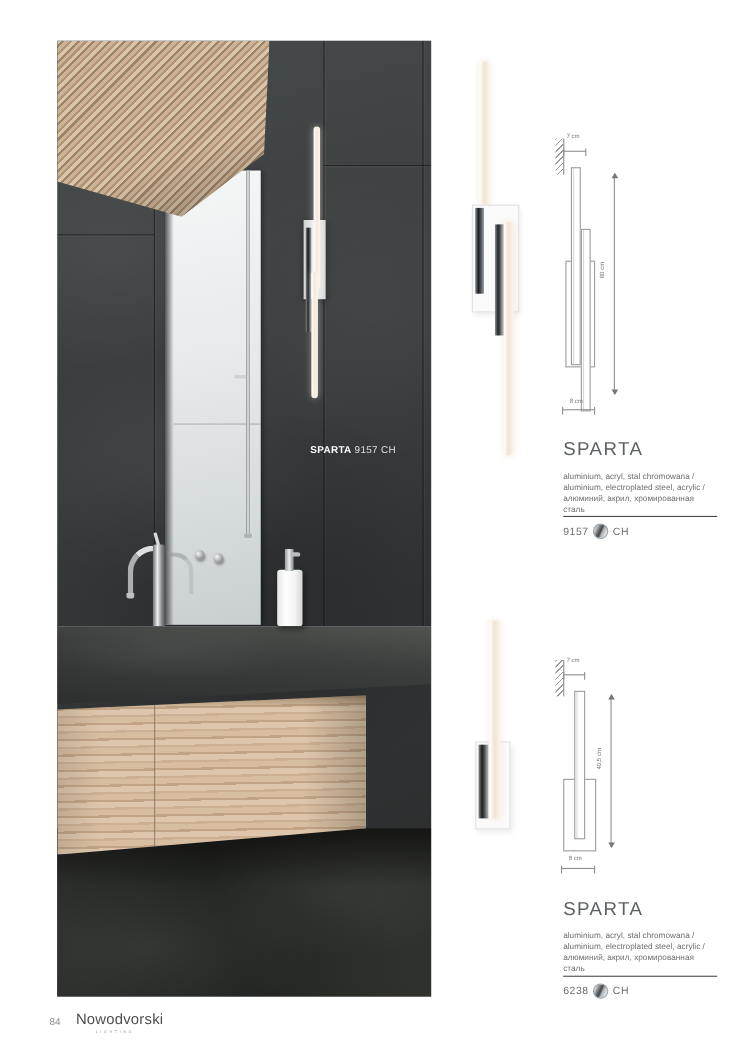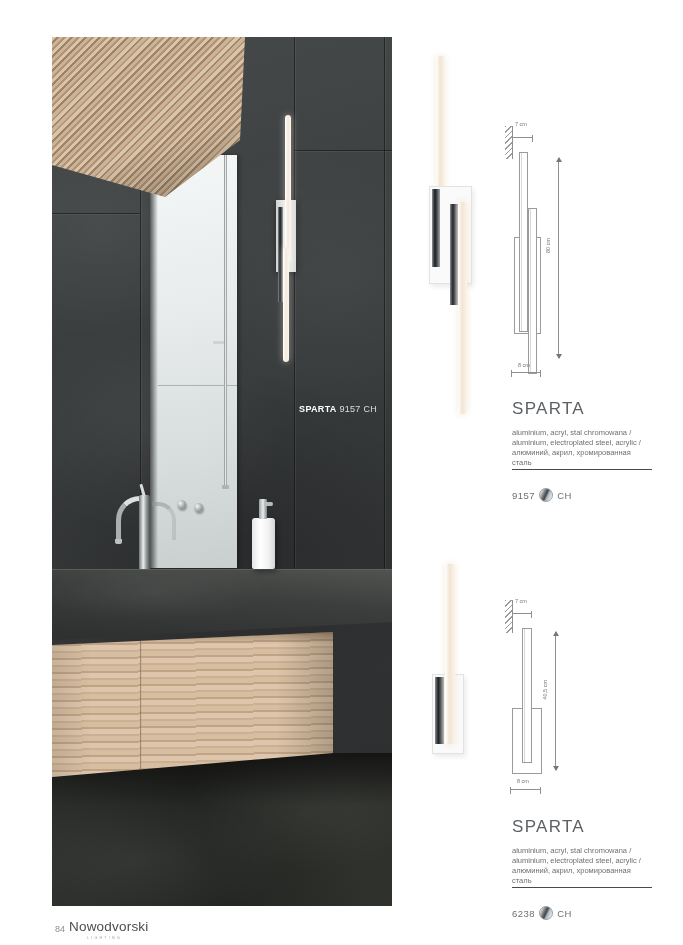--- a/index.html
+++ b/index.html
@@ -39,21 +39,21 @@
   .faucet-reflect{position:absolute;left:2px;top:347px;width:20px;height:34px;
     border-top:4px solid rgba(142,148,150,.8);border-right:4px solid rgba(168,174,176,.7);
     border-top-right-radius:18px;opacity:.65;}
   .lamp-plate{position:absolute;left:224px;top:163px;width:20px;height:72px;
     background:linear-gradient(90deg,#cfd1d1,#f1f2f2 50%,#d8dada);box-shadow:0 2px 6px rgba(0,0,0,.4);}
   .lamp-chrome{position:absolute;left:226px;top:170px;width:5px;height:95px;
     background:linear-gradient(90deg,#84888c,#17191b 40%,#3a3e41 60%,#9aa0a4);}
   .lamp-bar{position:absolute;width:6px;border-radius:3px;
     background:linear-gradient(90deg,#ffffff,#f3e9da 50%,#fbf6ee);
     box-shadow:0 0 7px rgba(255,248,235,.45);}
-  .photo-label{position:absolute;right:15px;top:367px;font-size:9px;letter-spacing:.3px;color:#ffffff;white-space:nowrap;}
+  .photo-label{position:absolute;right:32px;top:367px;font-size:9px;letter-spacing:.3px;color:#ffffff;white-space:nowrap;}
   .photo-label .b{font-weight:700;}
   .photo-label .r{font-weight:400;color:#e9e9e9;opacity:.92;}
   .counter{position:absolute;left:0;top:532px;width:340px;height:72px;
     clip-path:polygon(0 0,340px 0,340px 53px,0 71px);
     background:
       radial-gradient(160px 40px at 30% 30%, rgba(255,255,255,.06), transparent 70%),
       linear-gradient(185deg,#50534f 0%,#3b3e3c 40%,#2c2f2e 100%);
     border-top:1px solid rgba(255,255,255,.22);}
   .faucet-pillar{position:absolute;left:87px;top:458px;width:11px;height:74px;border-radius:2px 2px 0 0;
     background:linear-gradient(90deg,#6d7275,#eaeeee 38%,#8d9395 70%,#4c5153);}
@@ -108,26 +108,26 @@
     border-right:3px solid transparent;border-top:5px solid #777;}
   .outline{position:absolute;border:1px solid #9b9b9b;background:#fff;}
   .outline.inner::after{content:"";position:absolute;left:1px;top:0;bottom:0;width:1px;background:#d8d8d8;}
   .outline.hollow{background:transparent;}
 
   
   .tblock{position:absolute;left:512px;width:140px;}
   .ptitle{margin:0;font-size:17px;font-weight:400;letter-spacing:1.3px;color:#5d6164;}
   .mats{margin:9px 0 0;font-size:7.5px;line-height:10px;color:#6f6f6f;}
   .mats .u{display:inline-block;border-bottom:1px solid #4a4a4a;padding-bottom:1px;}
-  .coderow{margin-top:18px;display:flex;align-items:center;gap:4px;font-size:9.5px;letter-spacing:.5px;color:#6f6f6f;}
+  .coderow{margin-top:6px;display:flex;align-items:center;gap:4px;font-size:9.5px;letter-spacing:.5px;color:#6f6f6f;}
   .swatch{width:12px;height:12px;border-radius:50%;border:1px solid #9aa0a4;
     background:linear-gradient(115deg,#eef0f2 10%,#686d72 38%,#42474c 50%,#aeb4b9 62%,#f2f4f5 90%);}
 
   
-  .page-num{position:absolute;left:55px;top:924px;font-size:9px;color:#8e8e8e;}
+  .page-num{position:absolute;left:45px;top:924px;font-size:9px;color:#8e8e8e;}
   .brand{position:absolute;left:69px;top:919px;font-size:13.5px;color:#4d4d4d;letter-spacing:.2px;}
   .brand-sub{position:absolute;left:87px;top:936px;font-size:3.5px;letter-spacing:2.3px;color:#9b9b9b;}
   section{display:contents;}
 </style>
 </head>
 <body>
 
 <div class="page">
 
   

